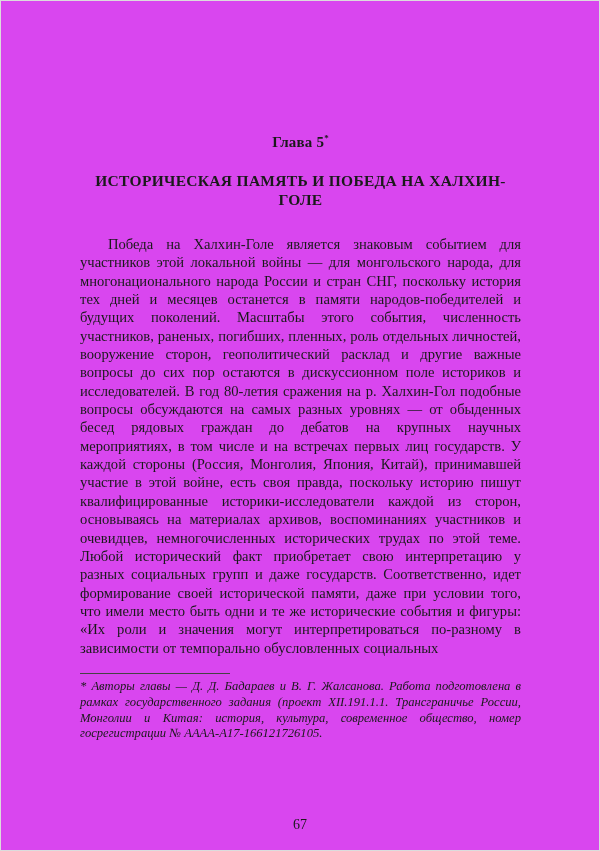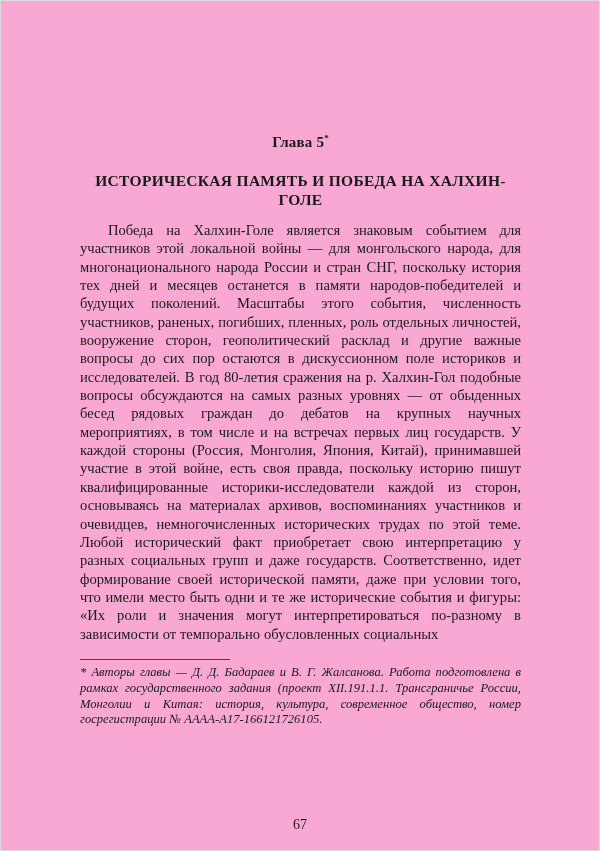--- a/index.html
+++ b/index.html
@@ -5,21 +5,21 @@
   html, body {
     margin: 0;
     padding: 0;
     background: #e8e8e8;
   }
   .page {
     position: relative;
     width: 600px;
     height: 851px;
     margin: 0 auto;
-    background: #f9a8d4;
+    background: #d946ef;
     box-shadow: inset 0 0 0 1px #dcdcdc;
     font-family: "Liberation Serif", "DejaVu Serif", serif;
     color: #1a1a1a;
     overflow: hidden;
   }
   .content {
     position: absolute;
     left: 80px;
     top: 0;
     width: 441px;
@@ -44,21 +44,21 @@
     letter-spacing: 0.3px;
   }
   .chapter-subtitle {
     margin-top: 24px;
     text-align: center;
     font-weight: bold;
     font-size: 13.8px;
     line-height: 18px;
   }
   .body-paragraph {
-    margin-top: 12px;
+    margin-top: 26px;
     font-size: 14.6px;
     line-height: 18.35px;
     text-align: justify;
     text-indent: 28px;
     word-spacing: 0.2px;
   }
   .footnote-block {
     margin-top: 16px;
   }
   .footnote-rule {

